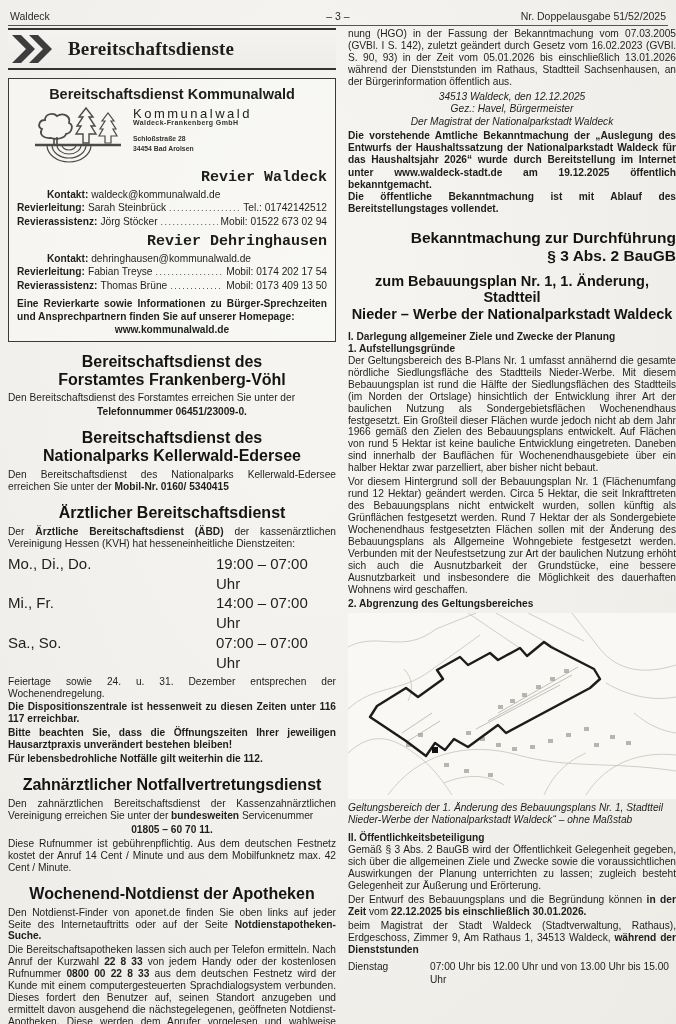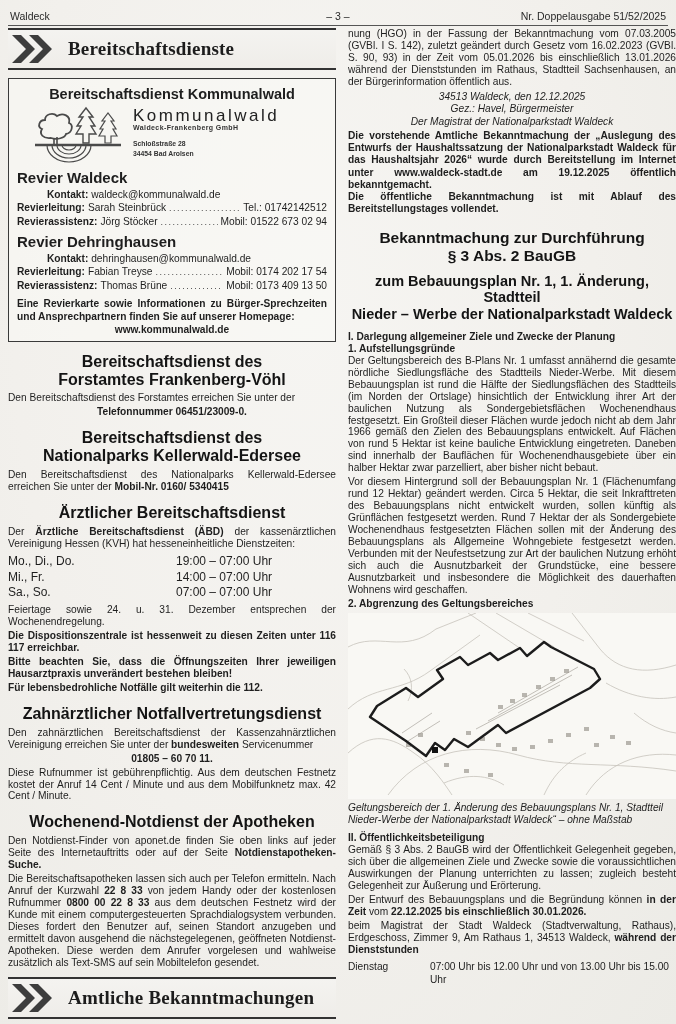--- a/index.html
+++ b/index.html
@@ -42,46 +42,46 @@
   }
   .chev{flex:0 0 auto;display:block;}
   
   .kbox{
     border:1.6px solid #3a3a3a;
     padding:6px 8px 6px 8px;
     background:rgba(250,249,246,.55);
   }
   .kbox-title{font-weight:bold;font-size:14.5px;text-align:center;margin:1px 0 4px 0;}
   .logo-row{display:flex;align-items:flex-start;gap:10px;padding-left:14px;margin-bottom:2px;}
-  .logo-txt .big{font-size:17px;letter-spacing:2.5px;color:#222;font-weight:500;}
+  .logo-txt .big{font-size:13px;letter-spacing:2.5px;color:#222;font-weight:500;}
   .logo-txt .sub{font-size:7px;font-weight:bold;color:#333;margin-top:-2px;letter-spacing:.4px;}
   .logo-txt .addr{font-size:6.8px;font-weight:bold;color:#333;margin-top:8px;line-height:1.5;}
-  .revier-h{font-weight:bold;font-size:15px;text-align:left;margin:5px 0 2px 0;}
+  .revier-h{font-weight:bold;font-size:15px;text-align:right;margin:5px 0 2px 0;font-family:Liberation Mono, monospace;}
   .kline{font-size:10.2px;line-height:1.28;}
   .kline .lbl{font-weight:bold;padding-left:30px;}
   .crow{display:flex;align-items:baseline;font-size:10.2px;line-height:1.28;text-align:right;}
   .crow .lbl{font-weight:bold;white-space:nowrap;}
   .crow .nm{white-space:nowrap;margin-left:3px;}
   .crow .dots{flex:1;overflow:hidden;white-space:nowrap;letter-spacing:1.5px;color:#444;margin:0 3px;font-size:9px;}
   .crow .num{white-space:nowrap;}
   .homepage{font-weight:bold;font-size:10.2px;text-align:justify;margin-top:6px;line-height:1.25;}
   .homepage-url{font-weight:bold;font-size:10.2px;text-align:center;}
   
   .h2{font-weight:bold;font-size:16px;text-align:center;line-height:1.12;margin:11px 0 4px 0;color:#141414;}
   .p{font-size:10.2px;line-height:1.17;text-align:justify;margin:0 0 2px 0;}
   .p.center{text-align:center;}
   .p.bold{font-weight:bold;}
   .rb{font-weight:bold;}
   .sched{margin:4px 0 3px 0;}
-  .sched-row{display:flex;font-size:12px;line-height:1.32;}
+  .sched-row{display:flex;font-size:15px;line-height:1.32;gap:40px;}
   .sched-row .d{width:168px;flex:0 0 auto;}
   .sched2-row{display:flex;font-size:10.2px;line-height:1.34;}
   .sched2-row .d{width:82px;flex:0 0 auto;}
   
-  .bigh{font-weight:bold;font-size:15.5px;text-align:center;line-height:1.16;margin:13px 0 8px 0;color:#141414;}
+  .bigh{font-weight:bold;font-size:15.5px;text-align:right;line-height:1.16;margin:13px 0 8px 0;color:#141414;}
   .subh{font-weight:bold;font-size:14.5px;text-align:center;line-height:1.16;margin:0 0 8px 0;color:#141414;}
   .boldline{font-weight:bold;font-size:10.2px;line-height:1.2;text-align:justify;}
   .sig{font-style:italic;font-size:10.2px;text-align:center;line-height:1.25;margin:3px 0 1px 0;}
   .caption{font-style:italic;font-size:10.2px;line-height:1.22;margin:3px 0 6px 0;}
   .map-wrap{margin-top:3px;background:#f9f8f5;}
   .auslegung-h{font-weight:bold;font-size:15.5px;text-align:center;line-height:1.18;margin:10px 0 5px 0;}
   .spacer6{height:6px;}
 </style>
 </head>
 <body>

